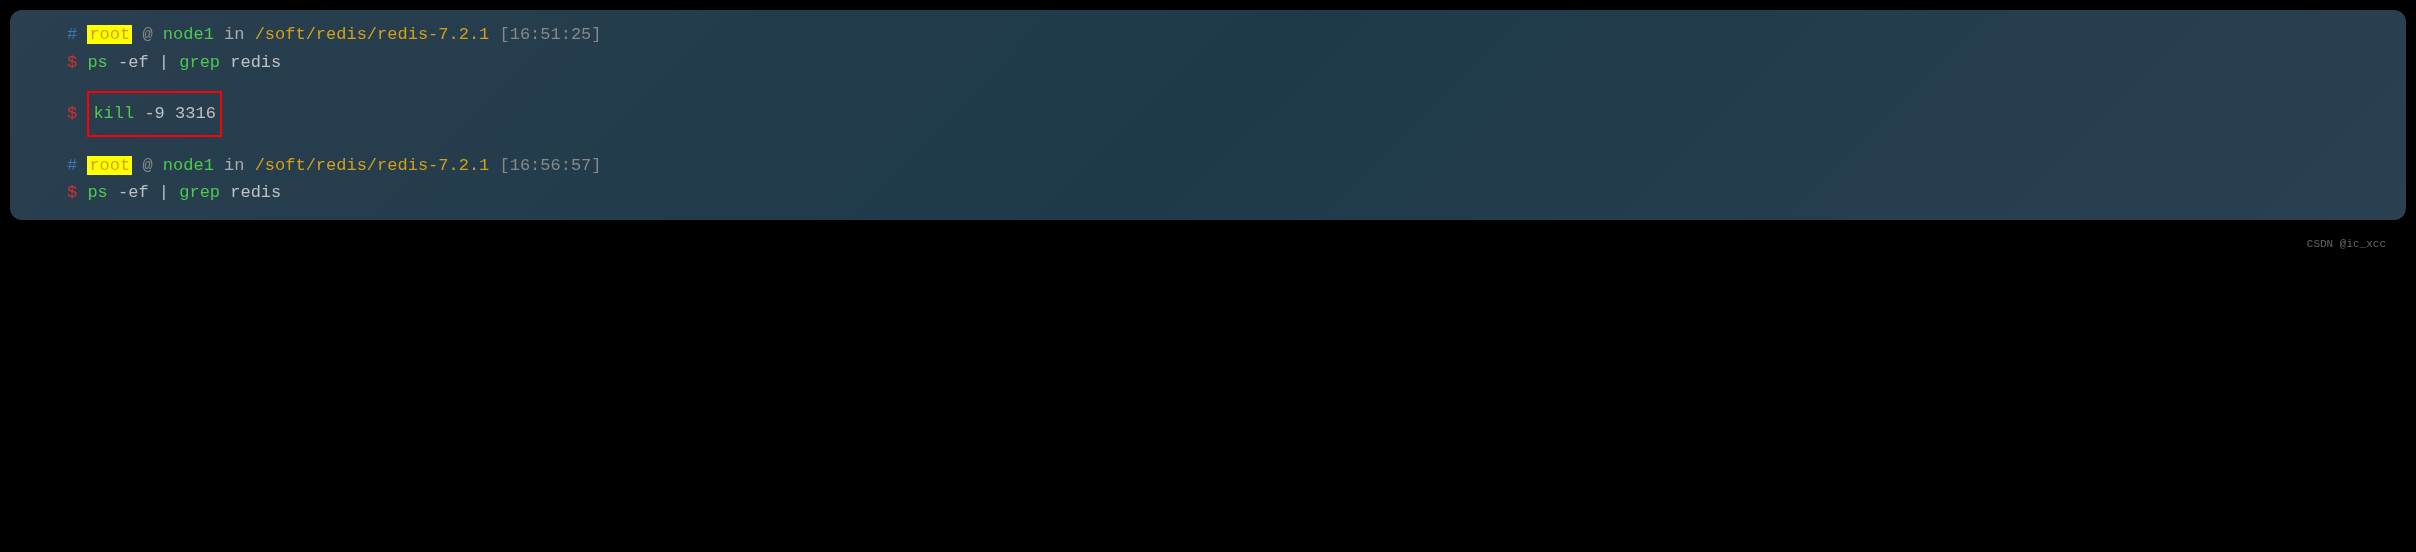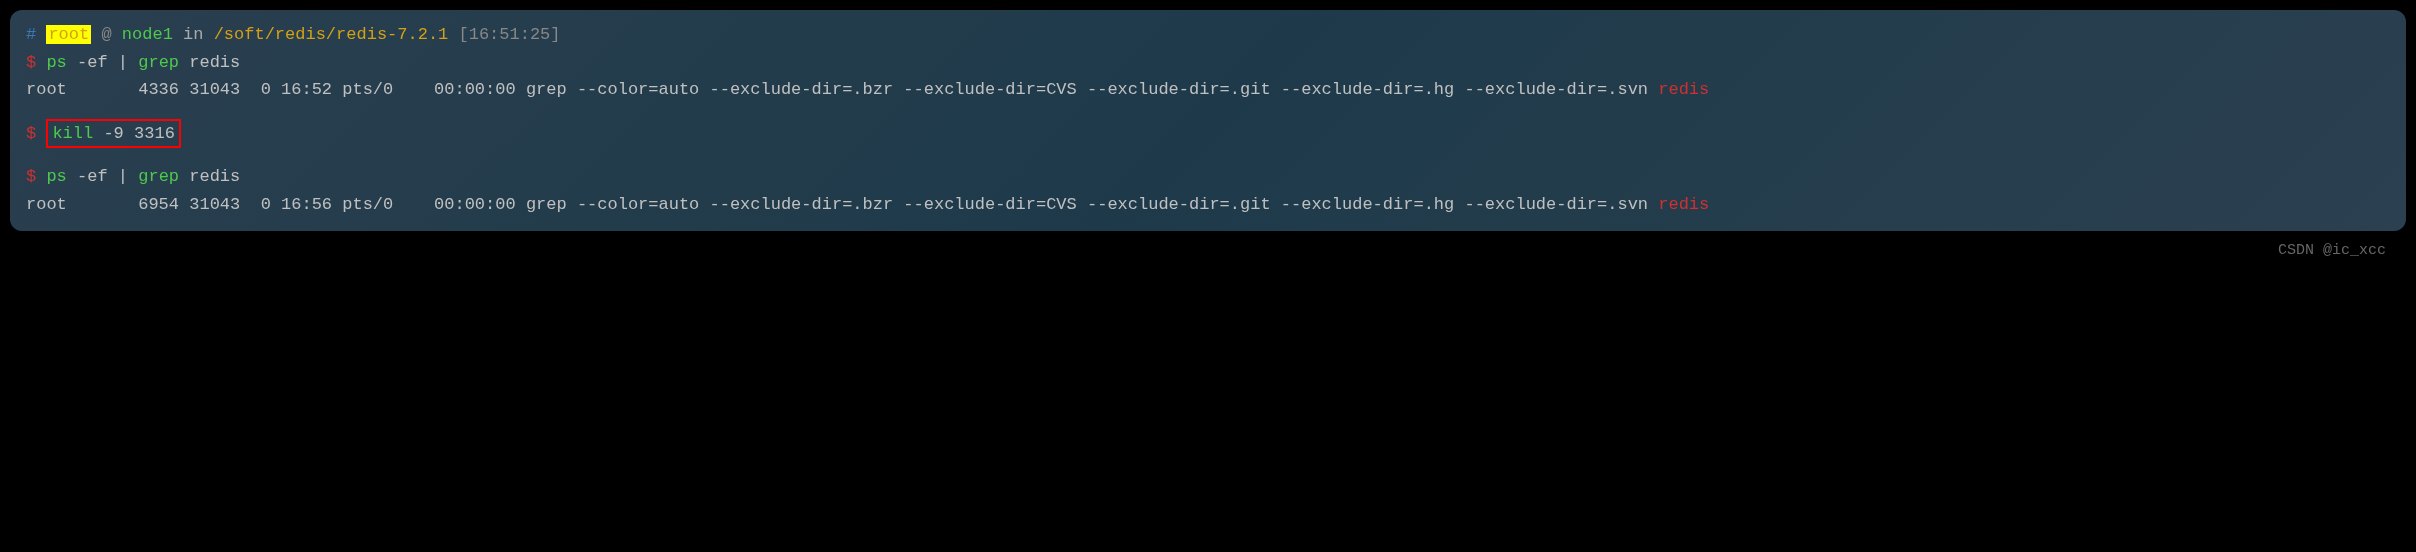--- a/index.html
+++ b/index.html
@@ -18,69 +18,69 @@
       background: linear-gradient(135deg, #2a3f4f 0%, #1e3a4a 50%, #2b4050 100%);
       border-radius: 12px;
       padding: 12px 16px;
       color: #c0c0c0;
       width: 100%;
       overflow: hidden;
     }
     .line {
       white-space: pre;
       margin-bottom: 2px;
+      margin-left: 41px;
     }
     .hash { color: #3b78b5; }
     .root-hl {
       background: #ffff00;
       color: #d4a017;
       padding: 0 2px;
     }
     .at { color: #888; }
     .node { color: #4ec94e; }
     .in-txt { color: #aaa; }
     .path { color: #d4a017; }
     .time-br { color: #888; }
     .dollar { color: #d03030; }
     .cmd-green { color: #4ec94e; }
     .pipe { color: #c0c0c0; }
     .redis-red { color: #d03030; }
     .txt { color: #c0c0c0; }
     .red-box {
       border: 2px solid #ff0000;
-      padding: 0px 4px;
+      padding: 8px 4px;
       display: inline-block;
     }
     .spacer { height: 14px; }
     .watermark {
       color: #666;
-      font-size: 15px;
+      font-size: 11px;
       text-align: right;
-      padding: 9px 20px 0 0;
+      padding: 16px 20px 0 0;
     }
   </style>
 </head>
 <body>
 
 <div class="terminal">
 
   <div class="line"><span class="hash">#</span> <span class="root-hl">root</span><span class="at"> @ </span><span class="node">node1</span><span class="in-txt"> in </span><span class="path">/soft/redis/redis-7.2.1</span><span class="time-br"> [16:51:25]</span></div>
 
   <div class="line"><span class="dollar">$ </span><span class="cmd-green">ps</span><span class="txt"> -ef </span><span class="pipe">|</span><span class="cmd-green"> grep</span><span class="txt"> redis</span></div>
 
 
-  <div class="line"><span class="txt">root       4336 31043  0 16:52 pts/0    00:00:00 grep --color=auto --exclude-dir=.bzr --exclude-dir=CVS --exclude-dir=.git --exclude-dir=.hg --exclude-dir=.svn </span><span class="redis-red">redis</span></div>
 
   <div class="spacer"></div>
 
 
   <div class="line"><span class="dollar">$ </span><span class="red-box"><span class="cmd-green">kill</span><span class="txt"> -9 3316</span></span></div>
 
   <div class="spacer"></div>
 
+  <div class="line"><span class="hash">#</span> <span class="root-hl">root</span><span class="at"> @ </span><span class="node">node1</span><span class="in-txt"> in </span><span class="path">/soft/redis/redis-7.2.1</span><span class="time-br"> [16:56:57]</span></div>
 
   <div class="line"><span class="dollar">$ </span><span class="cmd-green">ps</span><span class="txt"> -ef </span><span class="pipe">|</span><span class="cmd-green"> grep</span><span class="txt"> redis</span></div>
 
-  <div class="line"><span class="txt">root       6954 31043  0 16:56 pts/0    00:00:00 grep --color=auto --exclude-dir=.bzr --exclude-dir=CVS --exclude-dir=.git --exclude-dir=.hg --exclude-dir=.svn </span><span class="redis-red">redis</span></div>
 
 </div>
 
 <div class="watermark">CSDN @ic_xcc</div>
 
 </body></html>

